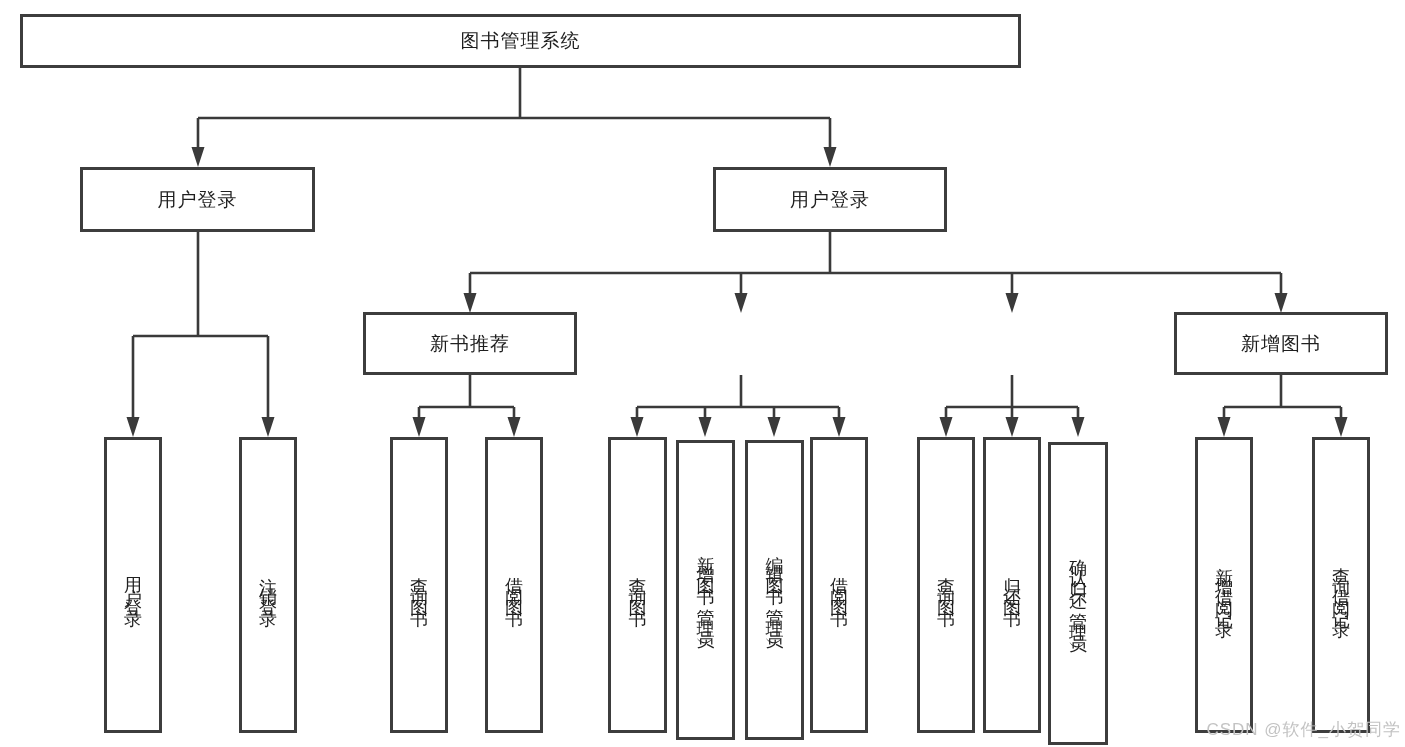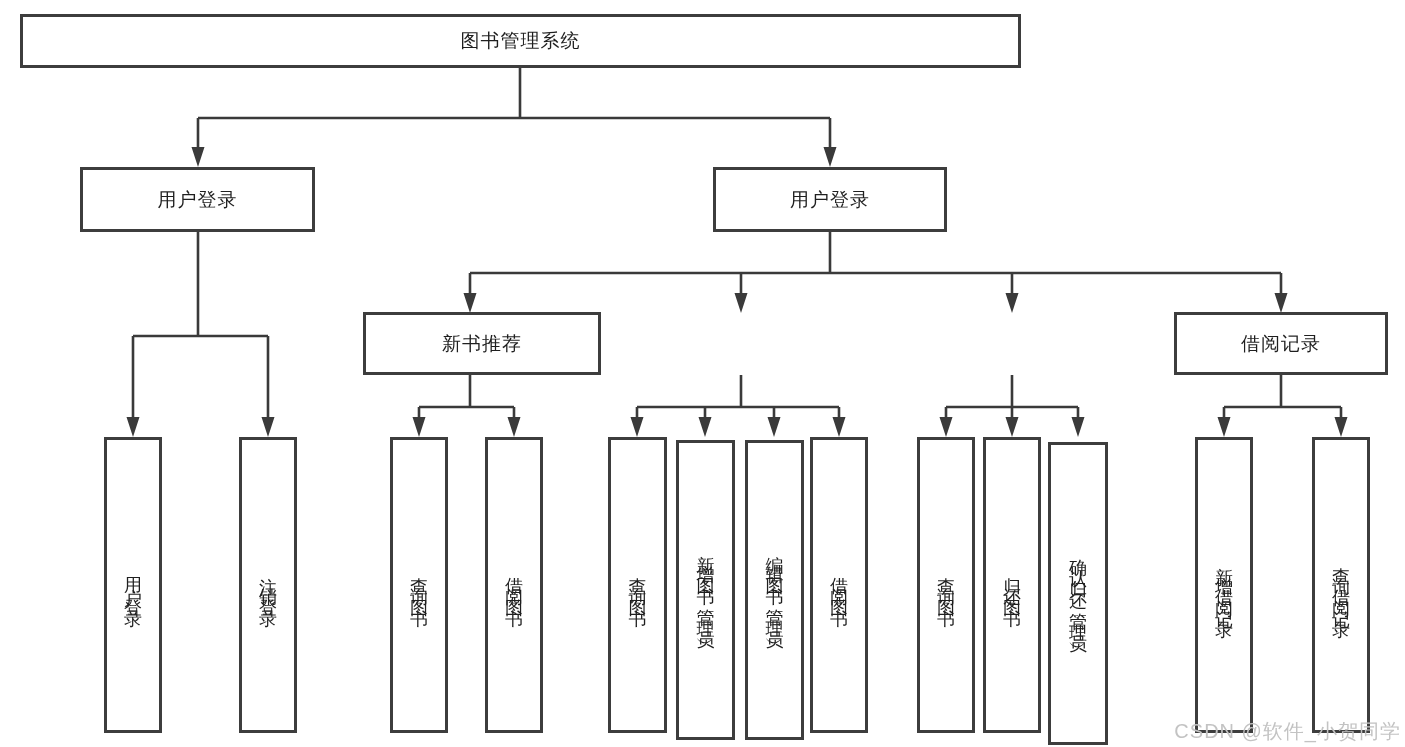--- a/index.html
+++ b/index.html
@@ -37,21 +37,21 @@
   .node.v .vtext{
     writing-mode:vertical-rl;
     text-orientation:mixed;
     letter-spacing:0.6em;
     white-space:nowrap;
     line-height:1;
   }
   .watermark{
     position:absolute;
     top:718px;right:4px;
-    font-size:20px;
+    font-size:17px;
     color:var(--watermark);
     letter-spacing:1px;
     pointer-events:none;
     z-index:5;
   }
 </style>
 </head>
 <body>
 
 <div class="canvas">
@@ -109,22 +109,22 @@
              M1071.5 417 L1084.5 417 L1078 437 Z
              M1217.5 417 L1230.5 417 L1224 437 Z
              M1334.5 417 L1347.5 417 L1341 437 Z"></path>
   </svg>
 
   <div class="node h" style="left:20px;top:14px;width:1001px;height:54px">图书管理系统</div>
 
   <div class="node h" style="left:80px;top:167px;width:235px;height:65px">用户登录</div>
   <div class="node h" style="left:713px;top:167px;width:234px;height:65px">用户登录</div>
 
-  <div class="node h" style="left:363px;top:312px;width:238px;height:63px">新书推荐</div>
-  <div class="node h" style="left:1174px;top:312px;width:214px;height:63px">借阅记录</div>
+  <div class="node h" style="left:363px;top:312px;width:214px;height:63px">新书推荐</div>
+  <div class="node h" style="left:1174px;top:312px;width:214px;height:63px">新增图书</div>
 
   <div class="node v" style="left:104px;top:437px;width:58px;height:296px">
     <span class="vtext">用户登录</span>
   </div>
   <div class="node v" style="left:239px;top:437px;width:58px;height:296px">
     <span class="vtext">注销登录</span>
   </div>
 
   <div class="node v" style="left:390px;top:437px;width:58px;height:296px">
     <span class="vtext">查询图书</span>

